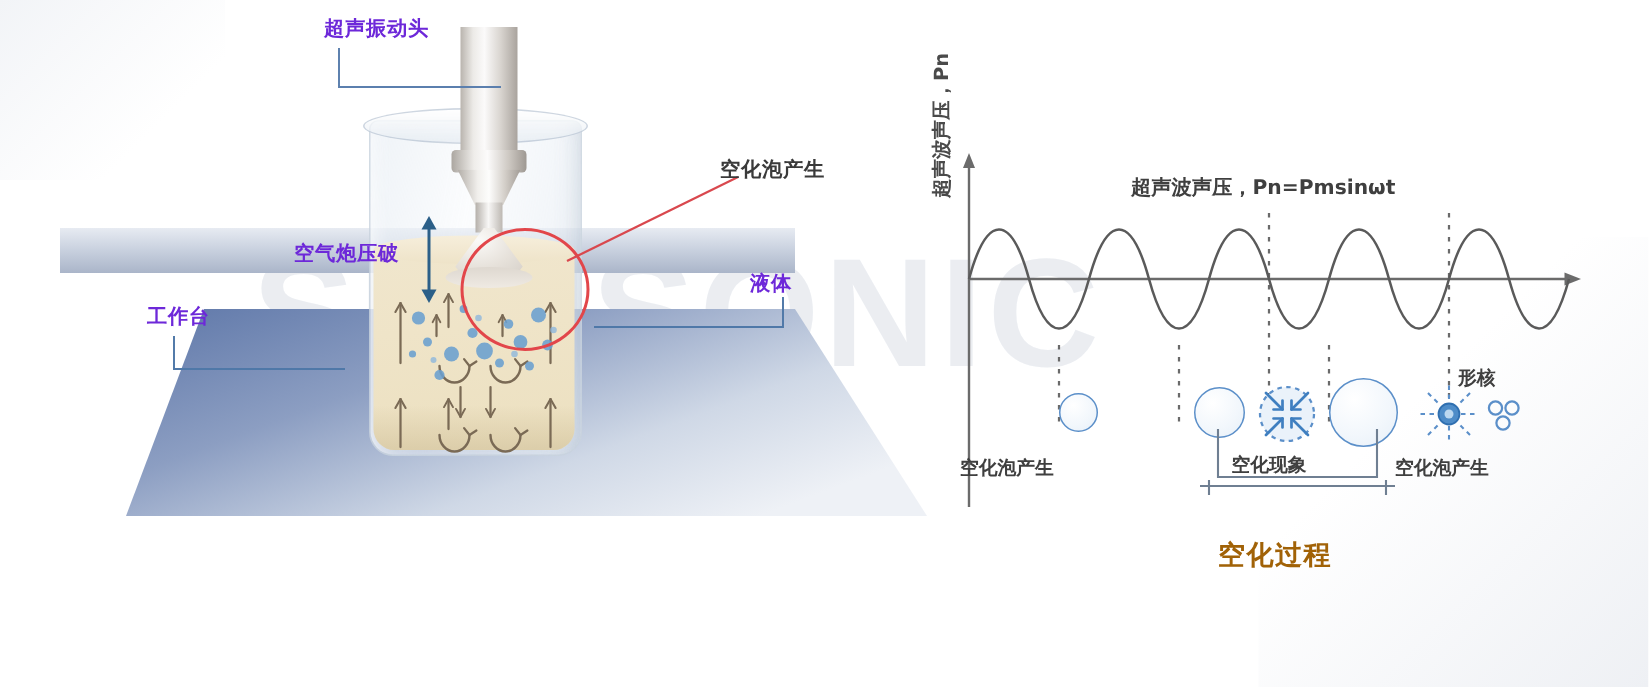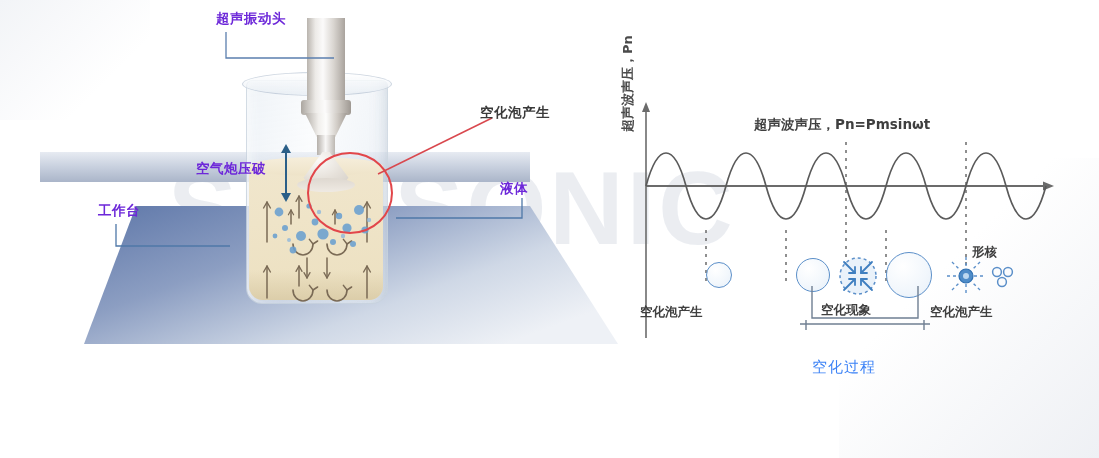--- a/index.html
+++ b/index.html
@@ -104,21 +104,21 @@
 
   
   .chart{position:absolute;left:624px;top:96px;width:440px;height:250px;}
   .chart-title{position:absolute;left:754px;top:116px;font-size:13.5px;color:#3f3f3f;white-space:nowrap;font-weight:600;}
   .ylabel{
     position:absolute;left:619px;top:132px;width:120px;
     transform:rotate(-90deg);transform-origin:left top;
     font-size:13px;color:#4a4a4a;white-space:nowrap;font-weight:600;
     text-align:left;
   }
-  .caption{position:absolute;font-size:15px;color:#3b82f6;font-weight:400;letter-spacing:1px;}
+  .caption{position:absolute;font-size:18px;color:#a16207;font-weight:700;letter-spacing:1px;}
 
   .stage-lbl{position:absolute;font-size:12.5px;color:#3f3f3f;white-space:nowrap;font-weight:600;}
   .bubble{
     position:absolute;border:1.6px solid #5b8fc9;border-radius:50%;
     background:radial-gradient(circle at 36% 30%,#ffffff 0%,#f2f7fc 58%,#e6eff8 100%);
   }
 </style>
 </head>
 <body>
 

